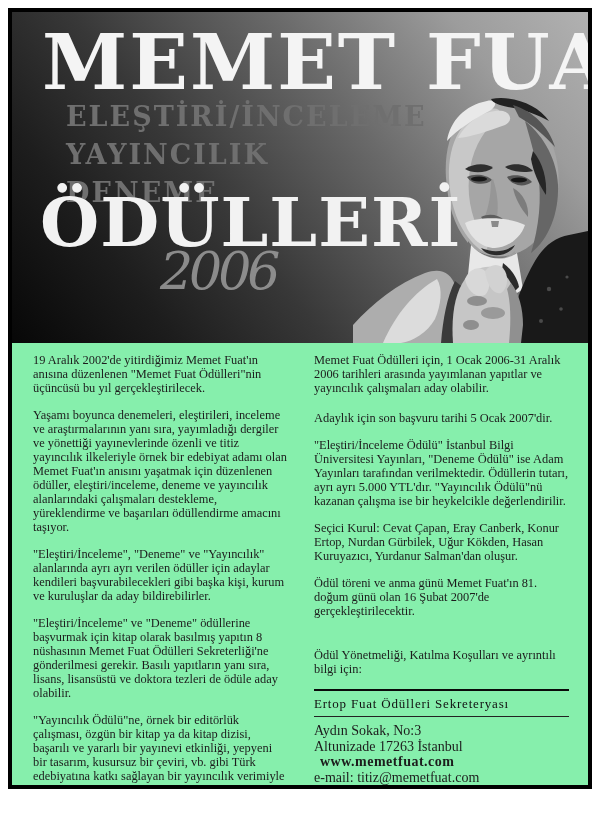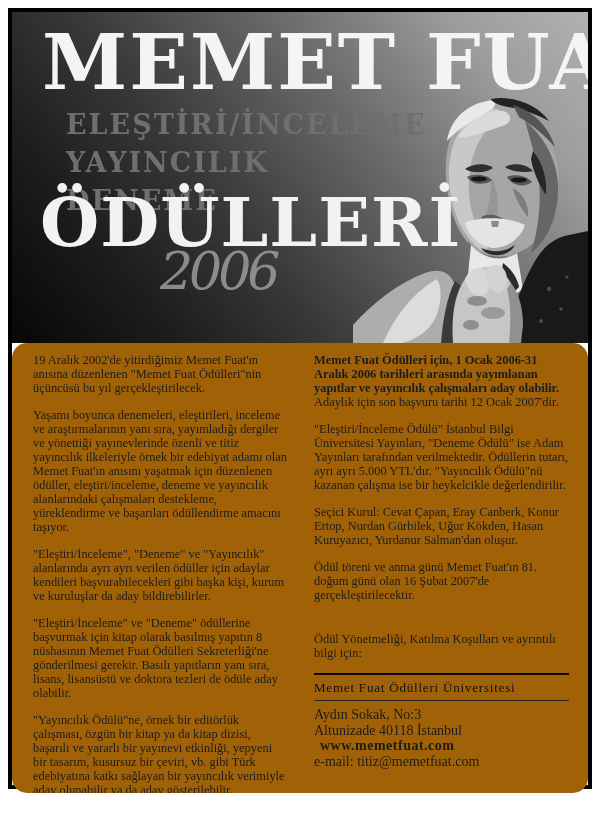--- a/index.html
+++ b/index.html
@@ -8,35 +8,35 @@
   .poster{position:absolute;left:8px;top:8px;width:584px;height:781px;
           border:4px solid #000;box-sizing:border-box;background:#fff;}
   
   .header{position:relative;width:100%;height:331px;overflow:hidden;
           background:linear-gradient(52deg,#070707 0%,#1d1d1d 20%,#383838 38%,
                      #6a6a6a 62%,#9c9c9c 83%,#b1b1b1 100%);}
   .portrait{position:absolute;right:0;bottom:0;width:235px;height:250px;}
   .title{position:absolute;left:30px;top:12px;font-family:"DejaVu Serif",serif;
          font-size:77px;line-height:1;font-weight:bold;color:#f4f4f4;
          letter-spacing:2px;white-space:nowrap;z-index:3;}
-  .subtitle{position:absolute;left:54px;top:94px;font-family:"DejaVu Serif",serif;
+  .subtitle{position:absolute;left:54px;top:86px;font-family:"DejaVu Serif",serif;
             font-size:27px;line-height:38px;color:#6f6f6f;letter-spacing:2px;
             font-weight:bold;z-index:2;}
   .award{position:absolute;left:28px;top:176px;font-family:"DejaVu Serif",serif;
          font-size:68px;line-height:1;color:#f2f2f2;font-weight:bold;
          letter-spacing:1px;z-index:3;}
   .year{position:absolute;left:148px;top:233px;font-family:"DejaVu Serif",serif;
         font-style:italic;font-size:52px;line-height:1;color:#999999;opacity:.88;
         letter-spacing:-4px;z-index:2;}
   
-  .bodytext{display:flex;gap:26px;padding:10px 19px 8px 21px;height:432px;
-            overflow:hidden;background:#a16207;border-radius:15px;}
+  .bodytext{display:flex;gap:26px;padding:10px 19px 0 21px;height:432px;
+            overflow:hidden;background:#86efac;}
   .col{flex:1;min-width:0;color:#1c1c1c;}
   .col p{margin:0 0 13px 0;font-size:12.4px;line-height:14px;text-align:left;}
-  .col p.nogap{margin-bottom:0;font-weight:bold;}
+  .col p.nogap{margin-bottom:16px;}
   .col p.bigap{margin-bottom:30px;}
   
   .secr{margin-top:2px;}
   .rule-thick{height:2px;background:#0a0a0a;margin:0 0 5px 0;}
   .rule-thin{height:1px;background:#222;margin:4px 0 6px 0;}
   .secr-head{font-size:13px;letter-spacing:0.8px;color:#111;}
   .addr div{font-size:14px;line-height:15.5px;color:#1c1c1c;}
   .addr .site{font-weight:bold;letter-spacing:0.5px;margin-left:6px;}
 </style>
 </head>
@@ -117,33 +117,33 @@
       <div class="col">
         <p>19 Aralık 2002'de yitirdiğimiz Memet Fuat'ın anısına düzenlenen "Memet Fuat Ödülleri"nin üçüncüsü bu yıl gerçekleştirilecek.</p>
         <p>Yaşamı boyunca denemeleri, eleştirileri, inceleme ve araştırmalarının yanı sıra, yayımladığı dergiler ve yönettiği yayınevlerinde özenli ve titiz yayıncılık ilkeleriyle örnek bir edebiyat adamı olan Memet Fuat'ın anısını yaşatmak için düzenlenen ödüller, eleştiri/inceleme, deneme ve yayıncılık alanlarındaki çalışmaları destekleme, yüreklendirme ve başarıları ödüllendirme amacını taşıyor.</p>
         <p>"Eleştiri/İnceleme", "Deneme" ve "Yayıncılık" alanlarında ayrı ayrı verilen ödüller için adaylar kendileri başvurabilecekleri gibi başka kişi, kurum ve kuruluşlar da aday bildirebilirler.</p>
         <p>"Eleştiri/İnceleme" ve "Deneme" ödüllerine başvurmak için kitap olarak basılmış yapıtın 8 nüshasının Memet Fuat Ödülleri Sekreterliği'ne gönderilmesi gerekir. Basılı yapıtların yanı sıra, lisans, lisansüstü ve doktora tezleri de ödüle aday olabilir.</p>
         <p>"Yayıncılık Ödülü"ne, örnek bir editörlük çalışması, özgün bir kitap ya da kitap dizisi, başarılı ve yararlı bir yayınevi etkinliği, yepyeni bir tasarım, kusursuz bir çeviri, vb. gibi Türk edebiyatına katkı sağlayan bir yayıncılık verimiyle aday olunabilir ya da aday gösterilebilir.</p>
       </div>
 
       <div class="col">
         <p class="nogap">Memet Fuat Ödülleri için, 1 Ocak 2006-31 Aralık 2006 tarihleri arasında yayımlanan yapıtlar ve yayıncılık çalışmaları aday olabilir.</p>
-        <p>Adaylık için son başvuru tarihi 12 Ocak 2007'dir.</p>
+        <p>Adaylık için son başvuru tarihi 5 Ocak 2007'dir.</p>
         <p>"Eleştiri/İnceleme Ödülü" İstanbul Bilgi Üniversitesi Yayınları, "Deneme Ödülü" ise Adam Yayınları tarafından verilmektedir. Ödüllerin tutarı, ayrı ayrı 5.000 YTL'dır. "Yayıncılık Ödülü"nü kazanan çalışma ise bir heykelcikle değerlendirilir.</p>
         <p>Seçici Kurul: Cevat Çapan, Eray Canberk, Konur Ertop, Nurdan Gürbilek, Uğur Kökden, Hasan Kuruyazıcı, Yurdanur Salman'dan oluşur.</p>
         <p class="bigap">Ödül töreni ve anma günü Memet Fuat'ın 81. doğum günü olan 16 Şubat 2007'de gerçekleştirilecektir.</p>
         <p>Ödül Yönetmeliği, Katılma Koşulları ve ayrıntılı bilgi için:</p>
 
         <div class="secr">
           <div class="rule-thick"></div>
-          <div class="secr-head">Memet Fuat Ödülleri Üniversitesi</div>
+          <div class="secr-head">Ertop Fuat Ödülleri Sekreteryası</div>
           <div class="rule-thin"></div>
           <div class="addr">
             <div>Aydın Sokak, No:3</div>
-            <div>Altunizade 40118 İstanbul</div>
+            <div>Altunizade 17263 İstanbul</div>
             <div class="site">www.memetfuat.com</div>
             <div>e-mail: titiz@memetfuat.com</div>
           </div>
         </div>
       </div>
 
     </div>
   </div>
 </div>
 

